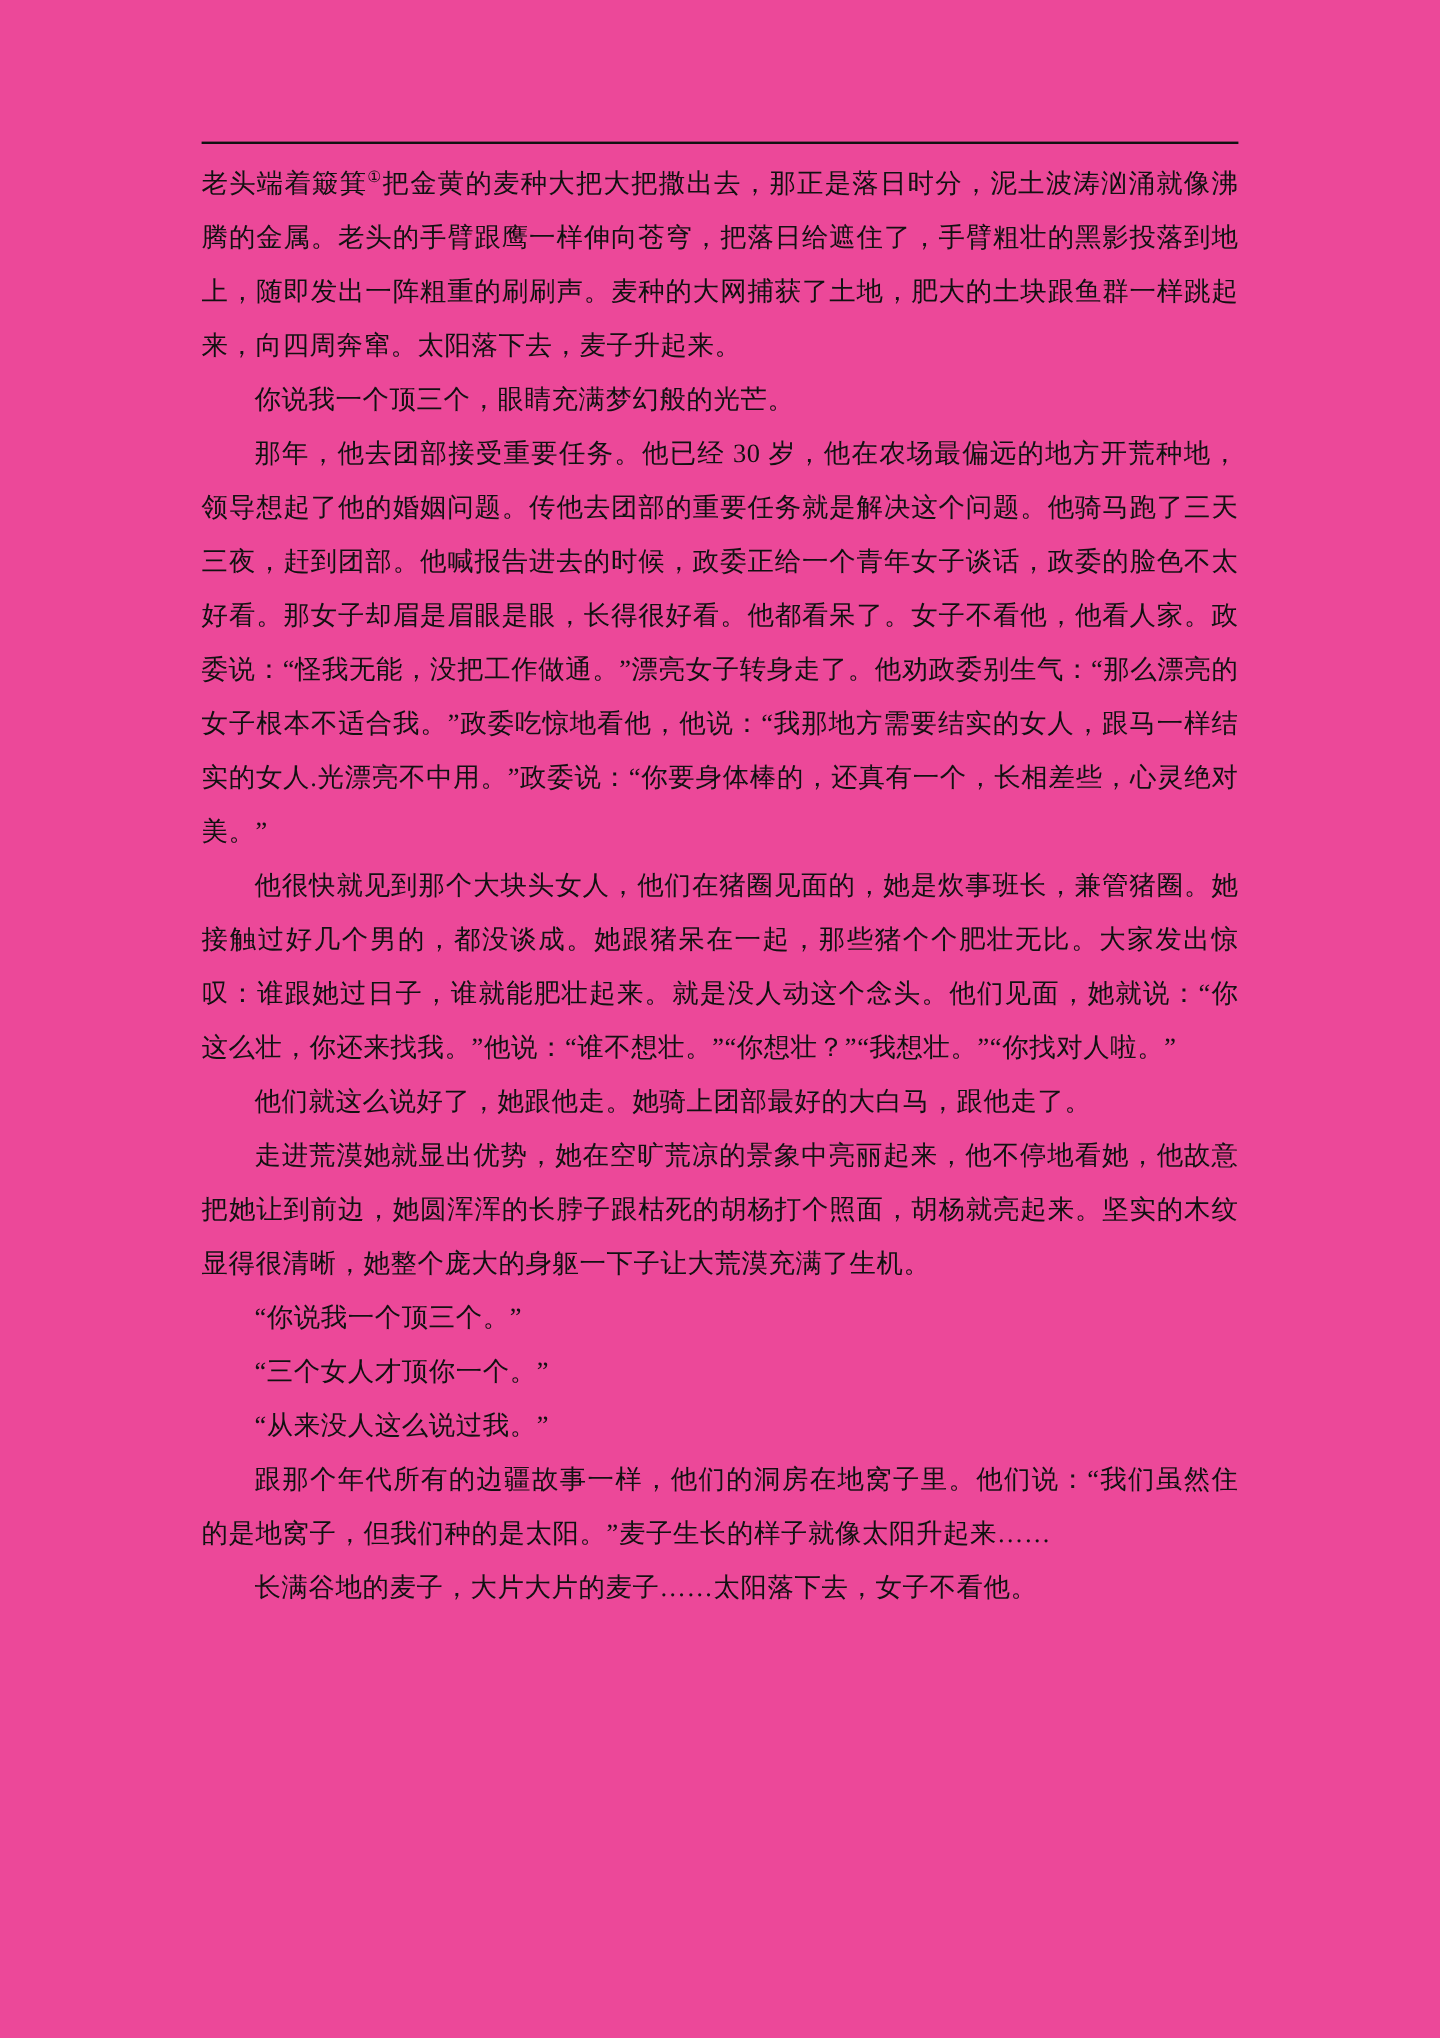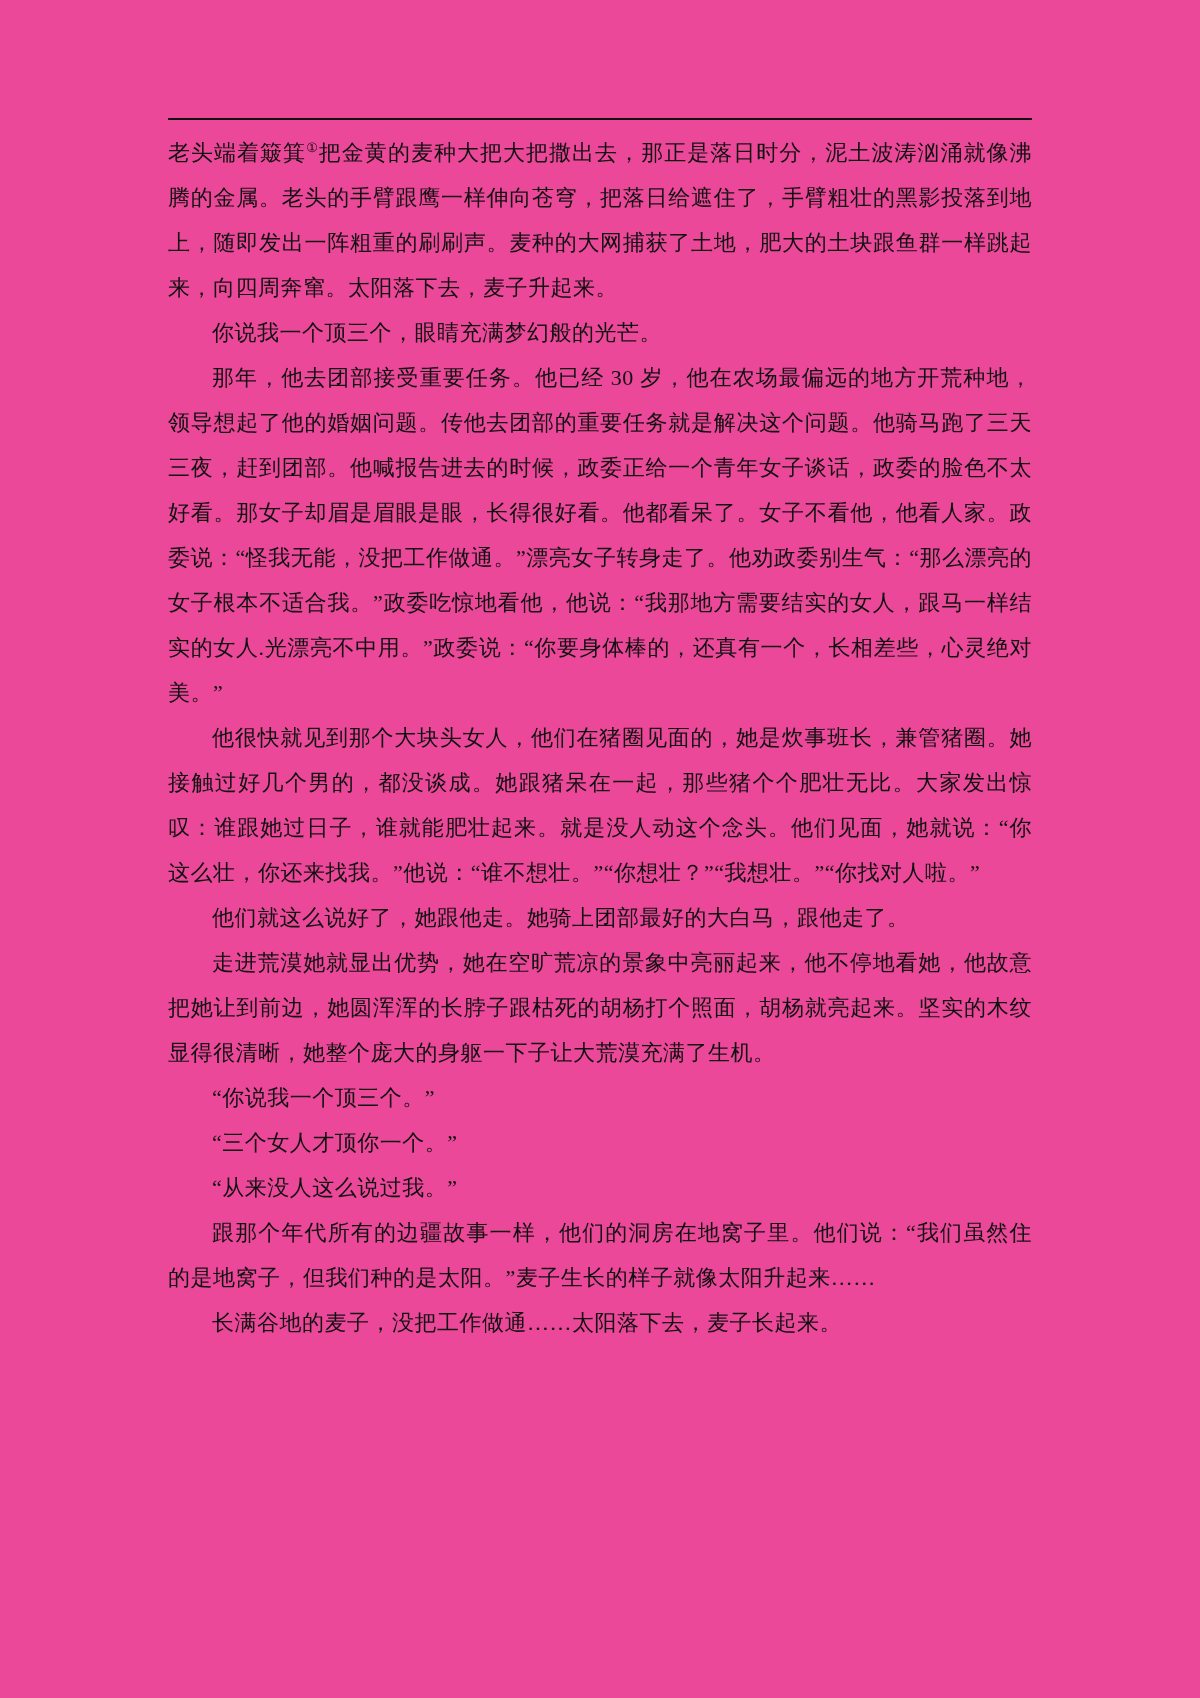--- a/index.html
+++ b/index.html
@@ -62,17 +62,17 @@
 
     <p>你说我一个顶三个，眼睛充满梦幻般的光芒。</p>
     <p>那年，他去团部接受重要任务。他已经 30 岁，他在农场最偏远的地方开荒种地，领导想起了他的婚姻问题。传他去团部的重要任务就是解决这个问题。他骑马跑了三天三夜，赶到团部。他喊报告进去的时候，政委正给一个青年女子谈话，政委的脸色不太好看。那女子却眉是眉眼是眼，长得很好看。他都看呆了。女子不看他，他看人家。政委说：“怪我无能，没把工作做通。”漂亮女子转身走了。他劝政委别生气：“那么漂亮的女子根本不适合我。”政委吃惊地看他，他说：“我那地方需要结实的女人，跟马一样结实的女人.光漂亮不中用。”政委说：“你要身体棒的，还真有一个，长相差些，心灵绝对美。”</p>
     <p>他很快就见到那个大块头女人，他们在猪圈见面的，她是炊事班长，兼管猪圈。她接触过好几个男的，都没谈成。她跟猪呆在一起，那些猪个个肥壮无比。大家发出惊叹：谁跟她过日子，谁就能肥壮起来。就是没人动这个念头。他们见面，她就说：“你这么壮，你还来找我。”他说：“谁不想壮。”“你想壮？”“我想壮。”“你找对人啦。”</p>
     <p>他们就这么说好了，她跟他走。她骑上团部最好的大白马，跟他走了。</p>
     <p>走进荒漠她就显出优势，她在空旷荒凉的景象中亮丽起来，他不停地看她，他故意把她让到前边，她圆浑浑的长脖子跟枯死的胡杨打个照面，胡杨就亮起来。坚实的木纹显得很清晰，她整个庞大的身躯一下子让大荒漠充满了生机。</p>
     <p>“你说我一个顶三个。”</p>
     <p>“三个女人才顶你一个。”</p>
     <p>“从来没人这么说过我。”</p>
     <p>跟那个年代所有的边疆故事一样，他们的洞房在地窝子里。他们说：“我们虽然住的是地窝子，但我们种的是太阳。”麦子生长的样子就像太阳升起来……</p>
-    <p>长满谷地的麦子，没把工作做通……太阳落下去，麦子长起来。</p>
+    <p>长满谷地的麦子，大片大片的麦子……太阳落下去，女子不看他。</p>
 
   </div>
 
 </div>
 
 </body></html>

